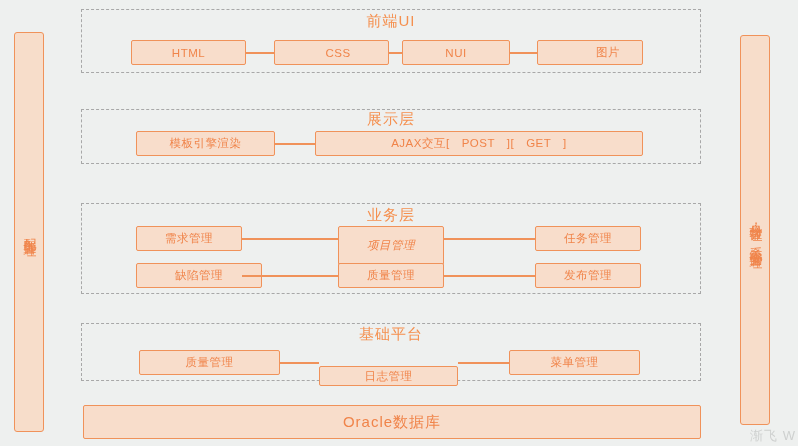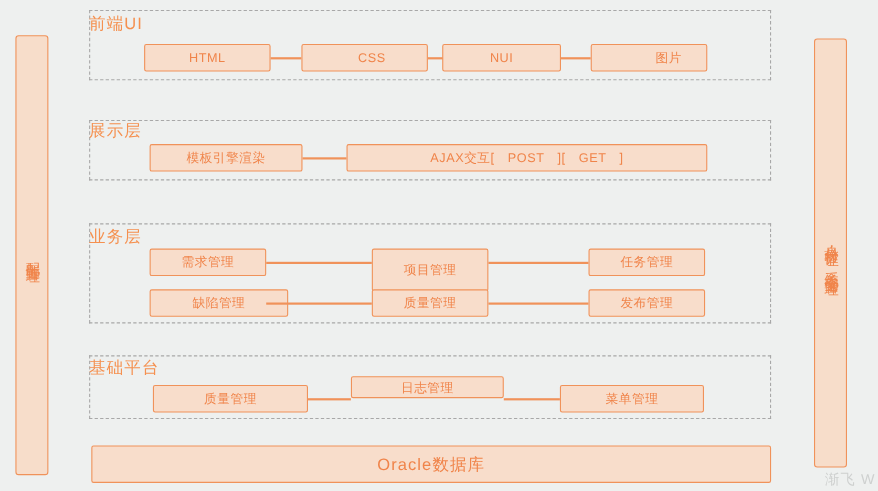--- a/index.html
+++ b/index.html
@@ -45,21 +45,21 @@
   .layer {
     position: absolute;
     box-sizing: border-box;
     border: 1px dashed #a8a8a8;
     background: transparent;
   }
   .layer-title {
     position: absolute;
     left: 0;
     right: 0;
-    text-align: left;
+    text-align: center;
     color: #f5904f;
     font-size: 15px;
     letter-spacing: 1px;
   }
 
   
   .node {
     position: absolute;
     box-sizing: border-box;
     background: #f8ddcb;
@@ -126,36 +126,36 @@
 
   <div class="node" style="left:136px; top:131px; width:139px; height:25px;">模板引擎渲染</div>
   <div class="conn" style="left:275px; top:143px; width:40px;"></div>
   <div class="node" style="left:315px; top:131px; width:328px; height:25px;">AJAX交互[　POST　][　GET　]</div>
 
   <div class="layer" style="left:81px; top:203px; width:620px; height:91px;"></div>
   <div class="layer-title" style="left:81px; width:620px; top:206px;">业务层</div>
 
   <div class="node" style="left:136px; top:226px; width:106px; height:25px;">需求管理</div>
   <div class="conn" style="left:242px; top:238px; width:96px;"></div>
-  <div class="node" style="left:338px; top:226px; width:106px; height:39px;">项目管理</div>
+  <div class="node" style="left:338px; top:226px; width:106px; height:39px;font-style:italic;">项目管理</div>
   <div class="conn" style="left:444px; top:238px; width:91px;"></div>
   <div class="node" style="left:535px; top:226px; width:106px; height:25px;">任务管理</div>
 
   <div class="node" style="left:136px; top:263px; width:126px; height:25px;">缺陷管理</div>
   <div class="conn" style="left:242px; top:275px; width:96px;"></div>
   <div class="node" style="left:338px; top:263px; width:106px; height:25px;">质量管理</div>
   <div class="conn" style="left:444px; top:275px; width:91px;"></div>
   <div class="node" style="left:535px; top:263px; width:106px; height:25px;">发布管理</div>
 
   <div class="layer" style="left:81px; top:323px; width:620px; height:58px;"></div>
   <div class="layer-title" style="left:81px; width:620px; top:325px;">基础平台</div>
 
   <div class="node" style="left:139px; top:350px; width:141px; height:25px;">质量管理</div>
   <div class="conn" style="left:280px; top:362px; width:39px;"></div>
-  <div class="node" style="left:319px; top:342px; width:139px; height:20px;">日志管理</div>
+  <div class="node" style="left:319px; top:366px; width:139px; height:20px;">日志管理</div>
   <div class="conn" style="left:458px; top:362px; width:51px;"></div>
   <div class="node big" style="left:83px; top:405px; width:618px; height:34px;">Oracle数据库</div>
 
   <div class="node" style="left:509px; top:350px; width:131px; height:25px;">菜单管理</div>
 
   <div id="watermark">渐飞 W</div>
 
 </div>
 
 </body></html>

